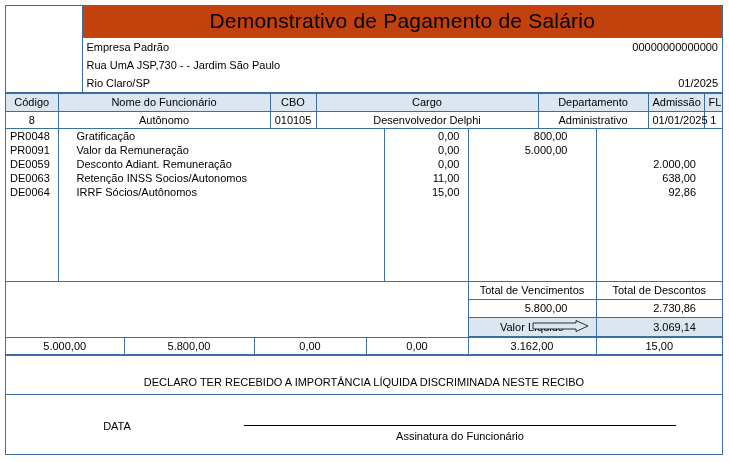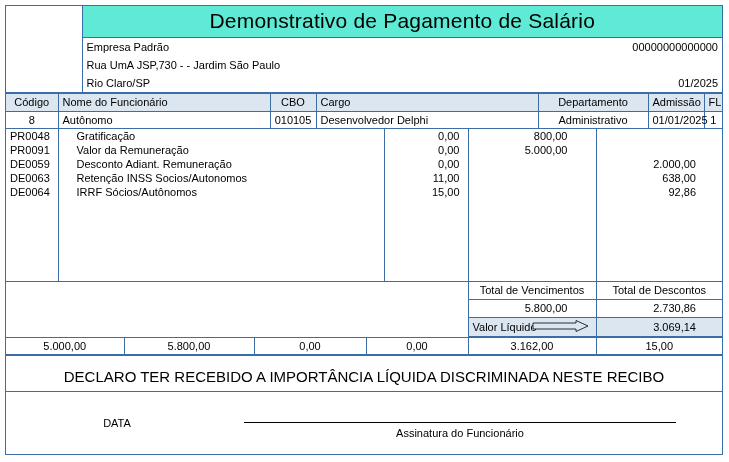--- a/index.html
+++ b/index.html
@@ -38,26 +38,26 @@
     border: 1px solid #3a6ea5;
     padding: 0;
     vertical-align: top;
     font-weight: normal;
   }
   .pad {
     padding: 1px 4px;
   }
   .center { text-align: center; }
   .right { text-align: right; }
-  .left { text-align: left; }
+  .left { text-align: center; }
   .title-cell {
     font-size: 21px;
     text-align: center;
     padding: 3px 0 4px 0;
-    background: #5eead4;
+    background: #c2410c;
     font-weight: normal;
     letter-spacing: 0.2px;
   }
   .logo-cell {
     background: #ffffff;
   }
   .emp-line {
     height: 16px;
     line-height: 16px;
     font-size: 11px;
@@ -80,22 +80,22 @@
   }
   .valor-liq {
     background: #dce6f1;
   }
   .arrow {
     display: inline-block;
     vertical-align: middle;
   }
   .declaration {
     text-align: center;
-    font-size: 15px;
-    padding-top: 12px;
+    font-size: 11px;
+    padding-top: 20px;
     padding-bottom: 6px;
   }
   .sig-area {
     height: 62px;
     position: relative;
   }
 </style>
 </head>
 <body>
 

